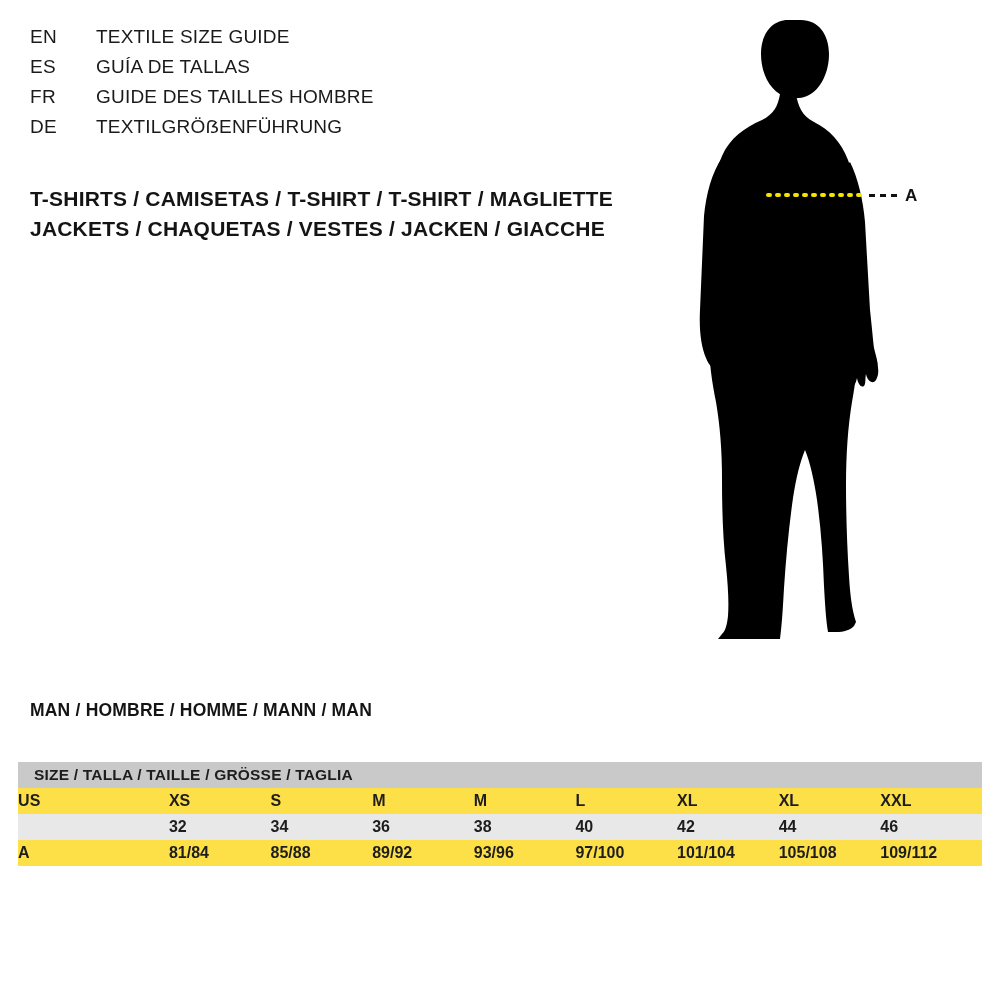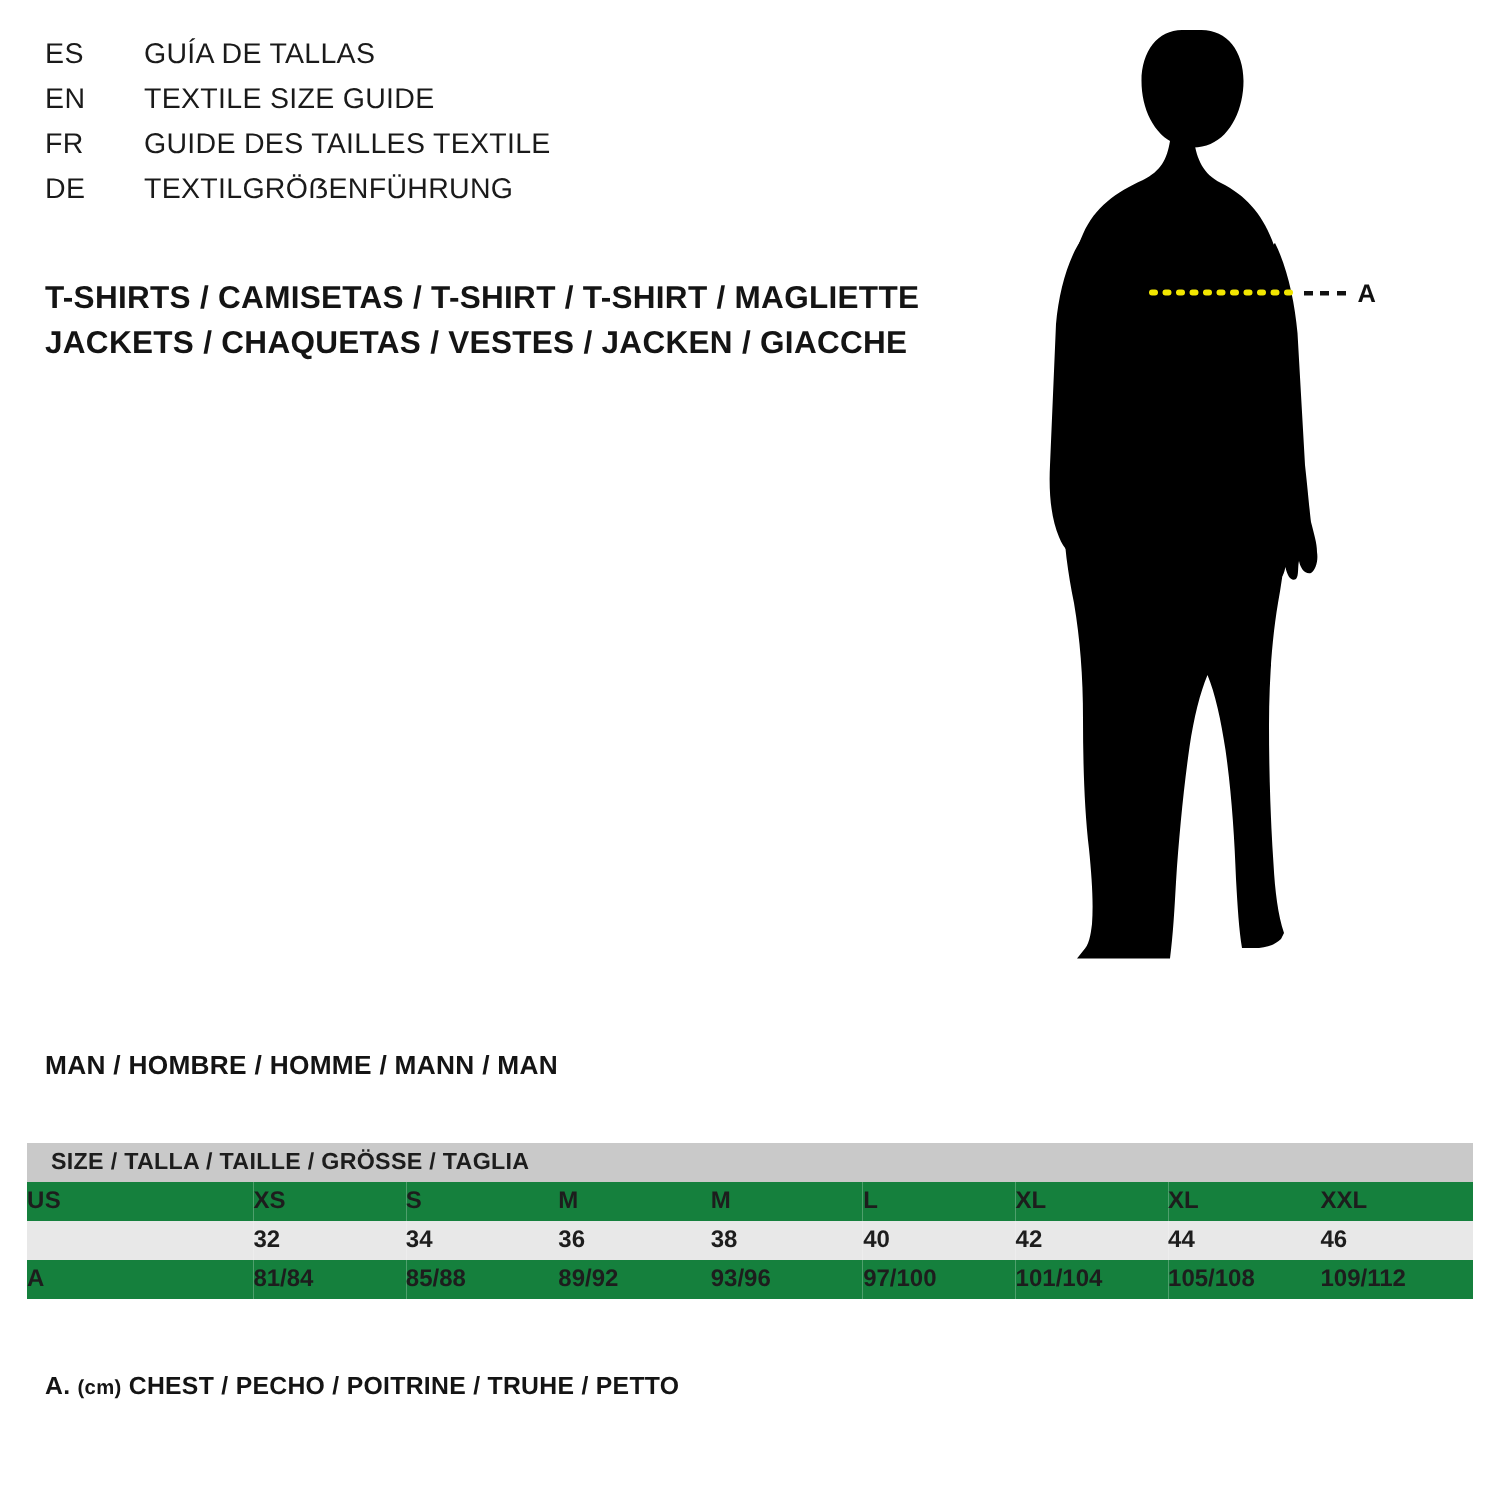--- a/index.html
+++ b/index.html
@@ -124,21 +124,21 @@
     height: 24px;
   }
   .hdr-row td.hdr-label {
     padding-left: 16px;
     letter-spacing: 0.2px;
   }
   .row-alt td {
     background: #e8e8e8;
   }
   .row-plain td {
-    background: #15803d;
+    background: #fde047;
   }
   td.rowlabel {
     padding-left: 16px;
     width: 150px;
     letter-spacing: 0.2px;
   }
   td.cell {
     width: 101px;
     text-align: left;
     padding-left: 2px;
@@ -157,30 +157,30 @@
     font-size: 13.5px;
   }
 </style>
 </head>
 <body>
 
 <div class="page">
 
   <div class="lang-block">
     <div class="lang-row">
+      <span class="lang-code">EN</span>
+      <span class="lang-text">TEXTILE SIZE GUIDE</span>
+    </div>
+    <div class="lang-row">
       <span class="lang-code">ES</span>
       <span class="lang-text">GUÍA DE TALLAS</span>
     </div>
     <div class="lang-row">
-      <span class="lang-code">EN</span>
-      <span class="lang-text">TEXTILE SIZE GUIDE</span>
-    </div>
-    <div class="lang-row">
       <span class="lang-code">FR</span>
-      <span class="lang-text">GUIDE DES TAILLES TEXTILE</span>
+      <span class="lang-text">GUIDE DES TAILLES HOMBRE</span>
     </div>
     <div class="lang-row">
       <span class="lang-code">DE</span>
       <span class="lang-text">TEXTILGRÖẞENFÜHRUNG</span>
     </div>
   </div>
 
   <div class="cat-block">
     <div class="cat-line">T-SHIRTS / CAMISETAS / T-SHIRT / T-SHIRT / MAGLIETTE</div>
     <div class="cat-line">JACKETS / CHAQUETAS / VESTES / JACKEN / GIACCHE</div>
@@ -283,19 +283,14 @@
         <td class="cell">89/92</td>
         <td class="cell">93/96</td>
         <td class="cell">97/100</td>
         <td class="cell">101/104</td>
         <td class="cell">105/108</td>
         <td class="cell">109/112</td>
       </tr>
     </tbody>
   </table>
 
-  <div class="footnote">
-    <span>A.</span>
-    <span class="small">(cm)</span>
-    <span>CHEST / PECHO / POITRINE / TRUHE / PETTO</span>
-  </div>
 
 </div>
 
 </body></html>

